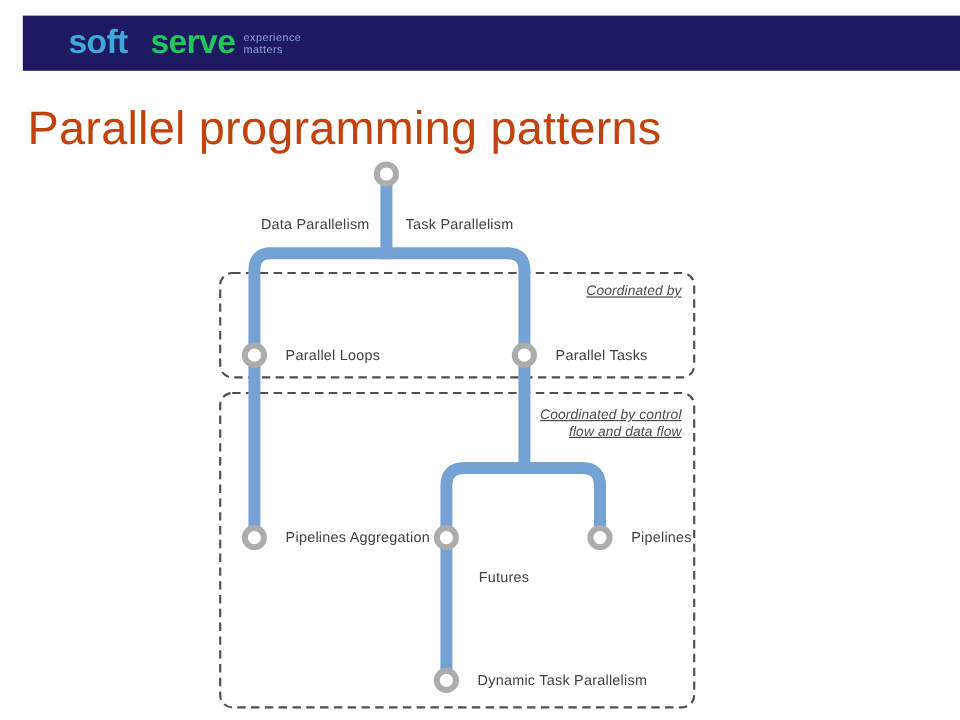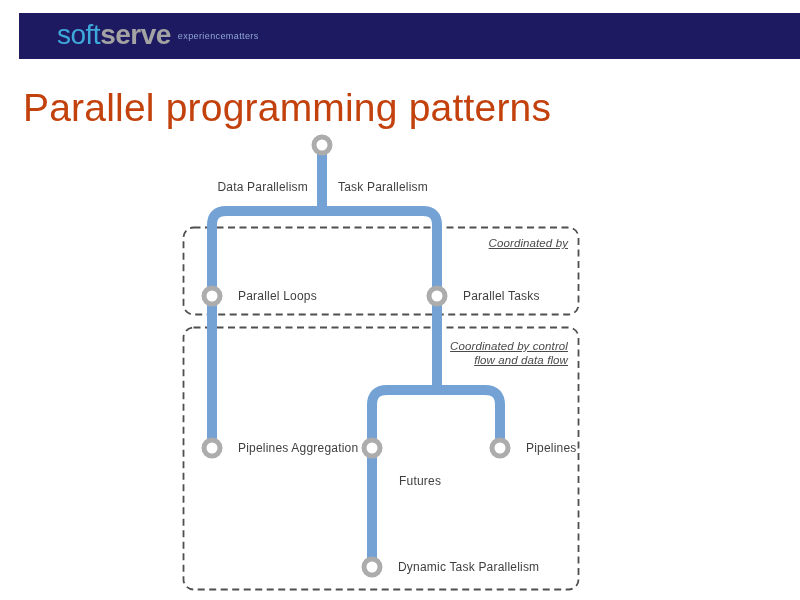--- a/index.html
+++ b/index.html
@@ -3,23 +3,23 @@
 <meta charset="utf-8">
 <style>
   html,body{margin:0;padding:0;background:#ffffff;}
   body{width:800px;height:600px;overflow:hidden;font-family:"Liberation Sans",sans-serif;}
   .slide{position:relative;width:800px;height:600px;background:#ffffff;}
 
   
   .topbar{position:absolute;left:19px;top:13px;width:781px;height:46px;background:#1E1A62;}
   .logo{position:absolute;left:38px;top:7px;display:flex;align-items:center;}
   .logo .word{font-size:28px;line-height:30px;letter-spacing:-0.5px;}
-  .logo .soft{color:#3FA8DA;font-weight:400;}
-  .logo .serve{color:#a3a3a3;font-weight:700;}
-  .tagline{margin-left:7px;display:flex;flex-direction:row;justify-content:flex-start;
+  .logo .soft{color:#3FA8DA;font-weight:700;}
+  .logo .serve{color:#22c55e;font-weight:700;margin-left:19px;}
+  .tagline{margin-left:7px;display:flex;flex-direction:column;justify-content:flex-start;
            color:#8FA8D8;font-size:9px;line-height:10px;letter-spacing:0.4px;margin-top:2px;}
 
   
   .title{position:absolute;left:23px;top:86px;font-size:39px;color:#c2410c;
          font-weight:500;letter-spacing:0.2px;}
 
   
   .diagram{position:absolute;left:0;top:0;width:800px;height:504px;}
   svg.net{position:absolute;left:0;top:0;}
 

